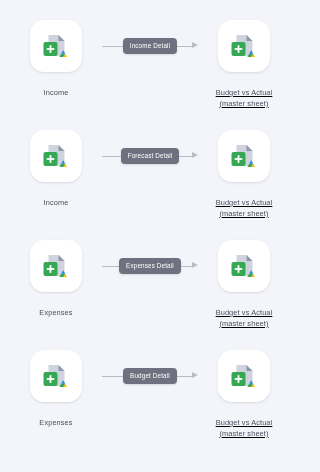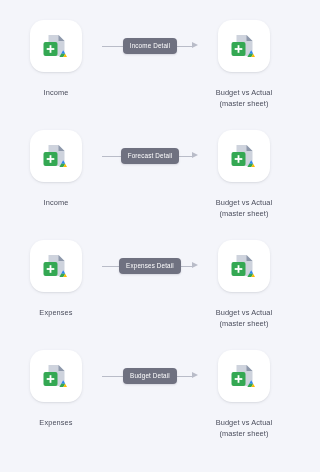--- a/index.html
+++ b/index.html
@@ -33,21 +33,21 @@
   }
 
   .node {
     width: 96px;
     display: flex;
     flex-direction: column;
     align-items: center;
     gap: 7px;
   }
   .node-left  { margin-left: 8px; }
-  .node-right { margin-right: 8px; }
+  .node-right { margin-right: 8px; text-decoration: underline; }
 
   .card {
     width: 52px;
     height: 52px;
     background: #ffffff;
     border-radius: 14px;
     box-shadow: 0 1px 3px rgba(60,64,80,0.10), 0 1px 1px rgba(60,64,80,0.05);
     display: flex;
     align-items: center;
     justify-content: center;

